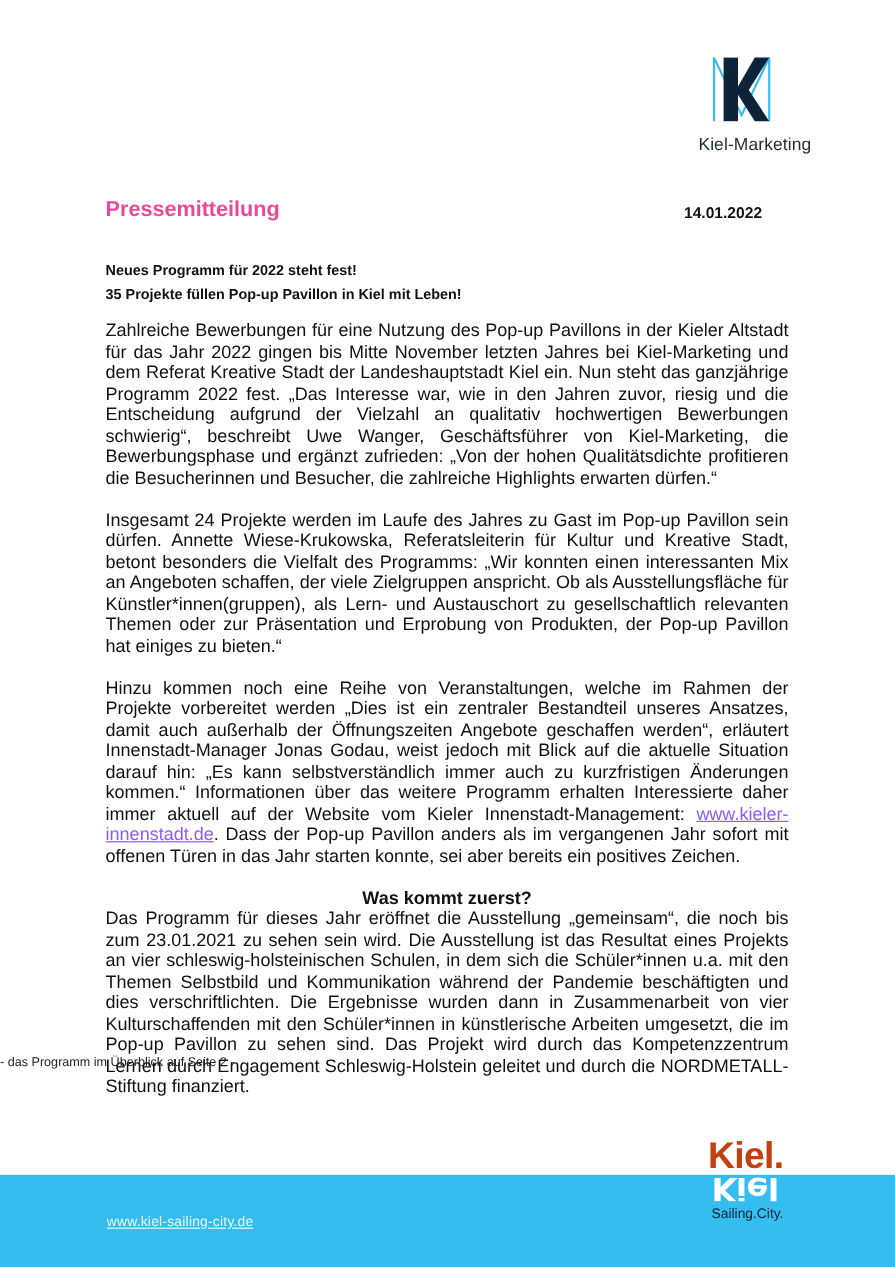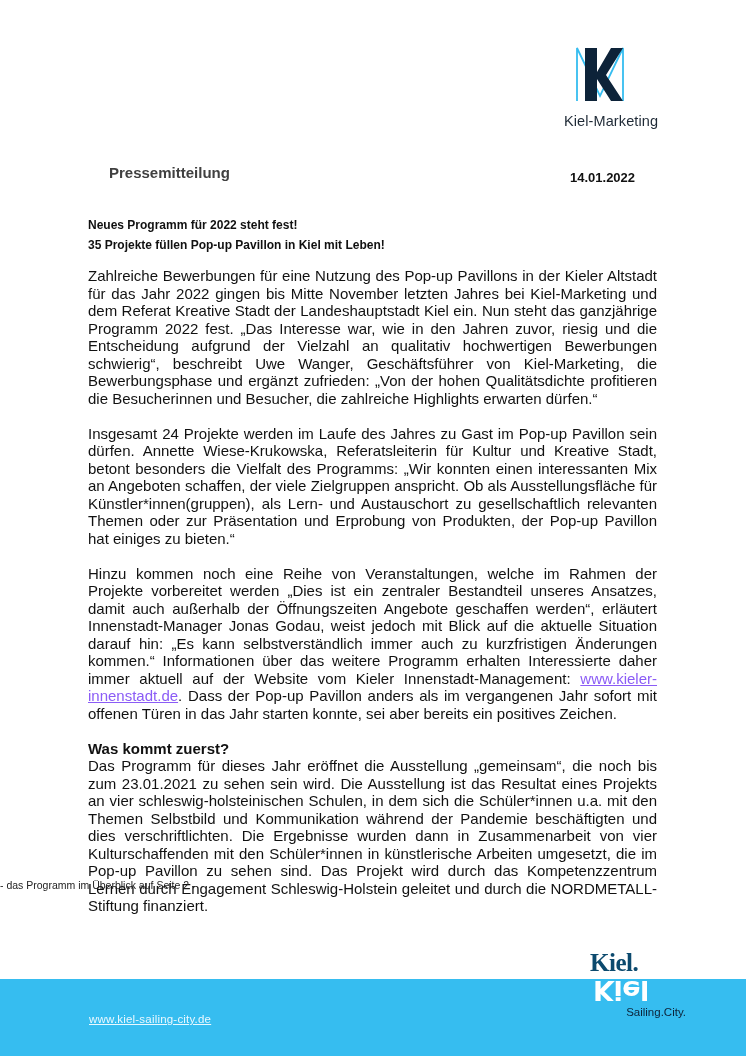--- a/index.html
+++ b/index.html
@@ -1,70 +1,69 @@
 <!DOCTYPE html>
 <html><head>
   <meta charset="utf-8">
   <style>
     html, body { margin: 0; padding: 0; }
     body {
       width: 746px; height: 1056px; position: relative; overflow: hidden;
       background: #ffffff; color: #1a1a1a;
       font-family: "Liberation Sans", "DejaVu Sans", sans-serif;
     }
-    .logo-top { position: absolute; left: 564px; top: 46px; width: 100px; text-align: center; }
+    .logo-top { position: absolute; left: 582px; top: 46px; width: 100px; text-align: center; }
     .logo-top svg { display: block; margin: 0 auto 0 11px; }
     .logo-top .brand {
       position: absolute; left: 0; top: 67px; width: 100px; text-align: left;
       font-size: 14.5px; color: #1f2a36; letter-spacing: 0.1px; white-space: nowrap;
     }
     .title {
-      position: absolute; left: 88px; top: 164px; font-size: 15px; font-weight: bold;
-      color: #404040;
-      margin-left: 21px;
+      position: absolute; left: 88px; top: 164px; font-size: 18px; font-weight: bold;
+      color: #ec4899;
     }
     .date { position: absolute; left: 570px; top: 170px; font-size: 13px; color: #111; font-weight: bold; }
     .headline {
       position: absolute; left: 88px; top: 215px; font-size: 12px; font-weight: bold;
       line-height: 20px; color: #111;
     }
     .body-col {
       position: absolute; left: 88px; top: 267px; width: 569px;
       font-size: 15px; line-height: 17.5px; color: #111;
     }
     .body-col p { margin: 0 0 17.5px 0; text-align: justify; }
     .body-col p.last { text-align: justify; }
     .body-col a { color: #8b5cf6; text-decoration: underline; }
-    .subhead { font-weight: bold; margin: 0; }
+    .subhead { font-weight: bold; margin: 0; text-align: center; }
     .overview-note {
       position: absolute; left: 0; width: 746px; top: 879px; 
       font-size: 10.5px; color: #222;
     }
     .footer-band {
       position: absolute; left: 0; top: 979px; width: 746px; height: 77px; background: #36bdf0;
     }
     .footer-url {
       position: absolute; left: 89px; top: 1013px; font-size: 11.5px; color: #e9f8ff;
       letter-spacing: 0.2px;
       text-decoration: underline;
     }
     .kiel-logo {
       position: absolute; left: 590px; top: 946px; width: 96px;
     }
     .kiel-logo .dark {
-      font-family: Liberation Serif, serif; font-weight: bold; font-size: 25px;
-      color: #0c4a6e; letter-spacing: -0.5px; line-height: 33px;
+      font-family: Liberation Sans, sans-serif; font-weight: bold; font-size: 31px;
+      color: #c2410c; letter-spacing: -0.5px; line-height: 33px;
     }
     .kiel-logo .mirror {
       font-family: "DejaVu Sans", sans-serif; font-weight: bold; font-size: 27px;
       color: #ffffff; line-height: 22px; height: 22px; overflow: hidden;
       transform: scaleY(-1); letter-spacing: -0.5px; margin-left: 3px;
     }
     .kiel-logo .tag {
-      font-size: 11.5px; color: #0d2339; margin-top: 5px; margin-left: 3px; text-align: right;
+      font-size: 11.5px; color: #0d2339; margin-top: 5px; margin-left: 3px;
     }
   </style>
 </head>
 <body>
 
 <div class="logo-top">
   <svg width="50" height="56" viewBox="0 0 50 56">
 
     <polyline points="2,55 2,2 25,50 48,2 48,55" fill="none" stroke="#36bdf0" stroke-width="1.8"></polyline>
 

